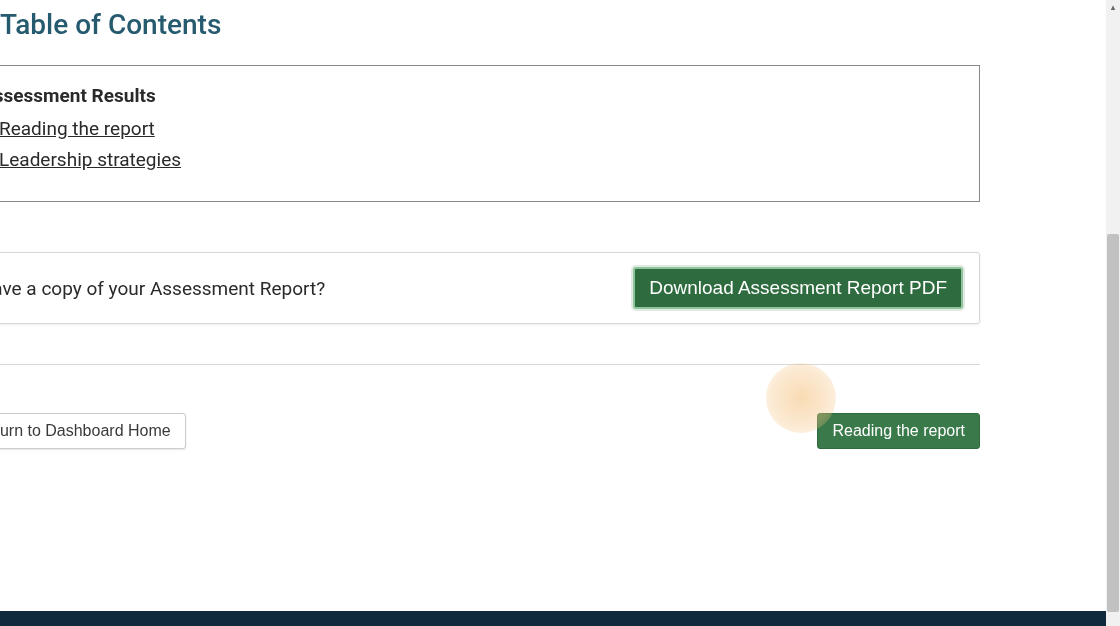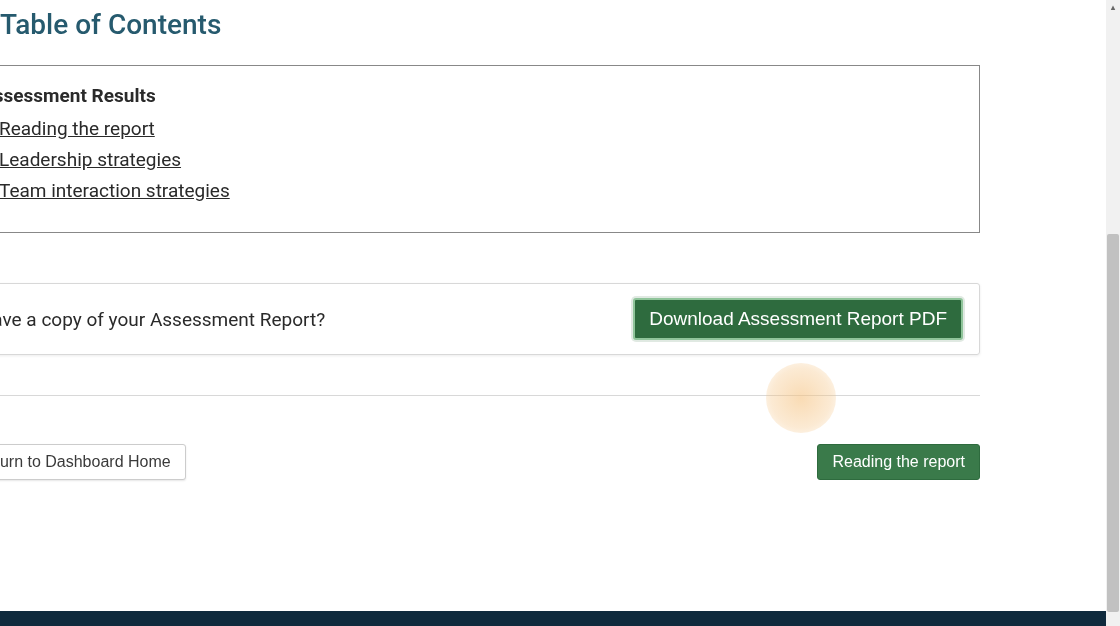--- a/index.html
+++ b/index.html
@@ -165,21 +165,20 @@
 <body>
 
 <div class="content-area">
   <h1 class="page-title">Table of Contents</h1>
 
   <div class="toc-box">
     <div class="toc-heading">Assessment Results</div>
     <ul class="toc-list">
       <li><a class="toc-link">Reading the report</a></li>
       <li><a class="toc-link">Leadership strategies</a></li>
-      <li><a class="toc-link">Team interaction strategies</a></li>
     </ul>
   </div>
 
   <div class="save-row">
     <span class="save-text">Save a copy of your Assessment Report?</span>
     <button class="download-btn">Download Assessment Report PDF</button>
   </div>
 
   <hr class="divider">
 

